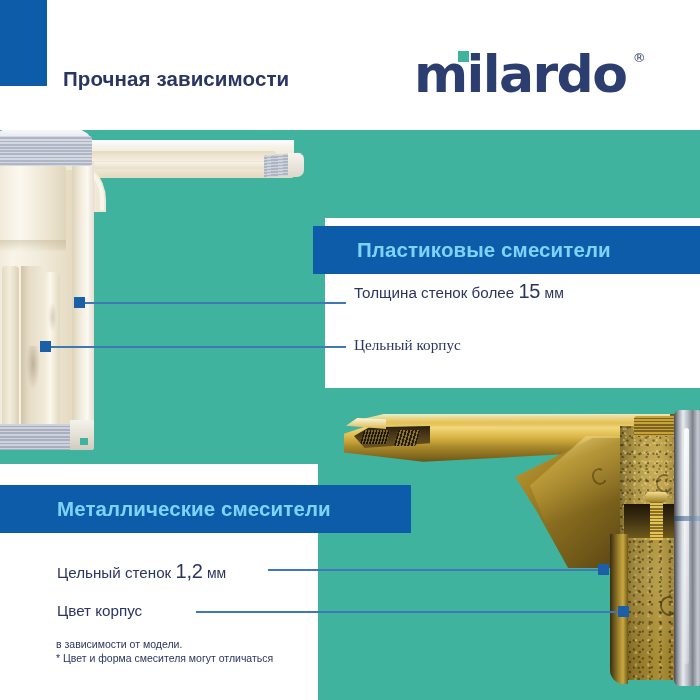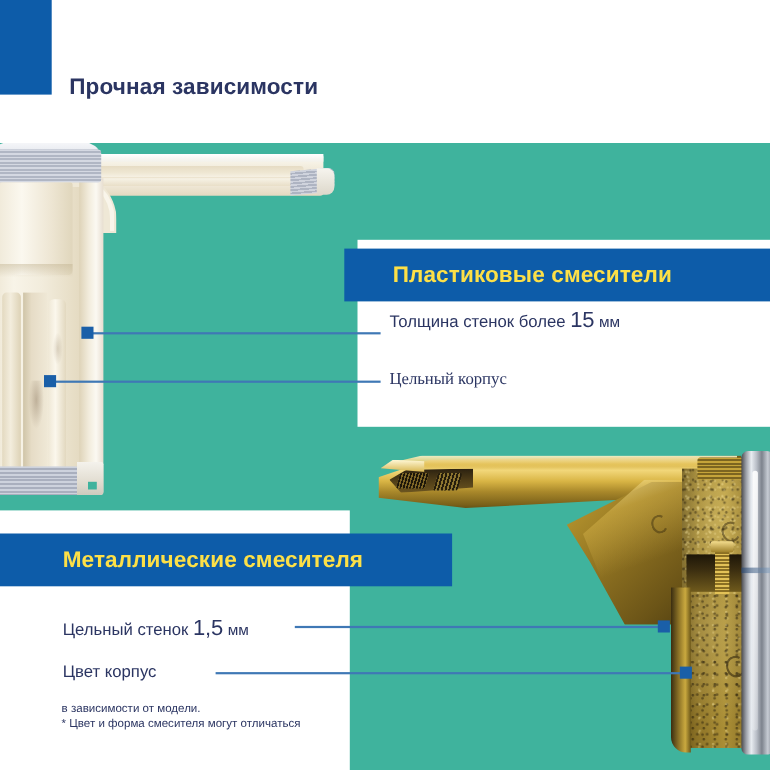--- a/index.html
+++ b/index.html
@@ -38,21 +38,21 @@
   .teal-bg{position:absolute;left:0;top:130px;width:700px;height:570px;background:#3fb39d;z-index:1;}
 
   
   .panel-plastic{position:absolute;left:325px;top:218px;width:375px;height:170px;background:#ffffff;z-index:12;}
   .panel-metal{position:absolute;left:0;top:464px;width:318px;height:236px;background:#ffffff;z-index:12;}
 
   
   .banner{position:absolute;background:#0d5ca9;z-index:16;display:flex;align-items:center;}
   .banner-plastic{left:313px;top:226px;width:387px;height:48px;padding-left:44px;box-sizing:border-box;}
   .banner-metal{left:0px;top:485px;width:411px;height:48px;padding-left:57px;box-sizing:border-box;}
-  .banner-text{color:#fde047;font-size:20.5px;font-weight:600;white-space:nowrap;letter-spacing:.1px;}
+  .banner-text{color:#7dd3fc;font-size:20.5px;font-weight:600;white-space:nowrap;letter-spacing:.1px;}
 
   
   .callout{position:absolute;z-index:18;white-space:nowrap;color:#2b3562;font-size:15.2px;font-weight:400;}
   .callout .big{font-size:20px;font-weight:400;letter-spacing:-.2px;}
   .callout .unit{font-size:14px;}
 
   .c-p1{left:354px;top:280px;}
   .c-p2{left:354px;top:336px;font-family:Liberation Serif, serif;}
   .c-m1{left:57px;top:560px;}
   .c-m2{left:57px;top:602px;}
@@ -437,43 +437,48 @@
 
   <div class="lead lead-m1"></div>
   <div class="marker m-m1"></div>
   <div class="lead lead-m2"></div>
   <div class="marker m-m2"></div>
 
   <div class="banner banner-plastic">
     <span class="banner-text">Пластиковые смесители</span>
   </div>
   <div class="banner banner-metal">
-    <span class="banner-text">Металлические смесителя</span>
+    <span class="banner-text">Металлические смесители</span>
   </div>
 
   <div class="callout c-p1">
     <span>Толщина стенок более</span>
     <span class="big">15</span>
     <span class="unit">мм</span>
   </div>
   <div class="callout c-p2">
     <span>Цельный корпус</span>
   </div>
 
   <div class="callout c-m1">
     <span>Цельный стенок</span>
-    <span class="big">1,5</span>
+    <span class="big">1,2</span>
     <span class="unit">мм</span>
   </div>
   <div class="callout c-m2">
     <span>Цвет корпус</span>
   </div>
 
   <div class="footnote">
     <div>в зависимости от модели.</div>
     <div>* Цвет и форма смесителя могут отличаться</div>
   </div>
 
   <div class="header-band"></div>
   <div class="corner-block"></div>
   <div class="header-title">Прочная зависимости</div>
+  <div class="logo">
+    <span class="logo-word">milardo</span>
+    <span class="logo-dot"></span>
+    <span class="logo-reg">®</span>
+  </div>
 
 </div>
 
 </body></html>

